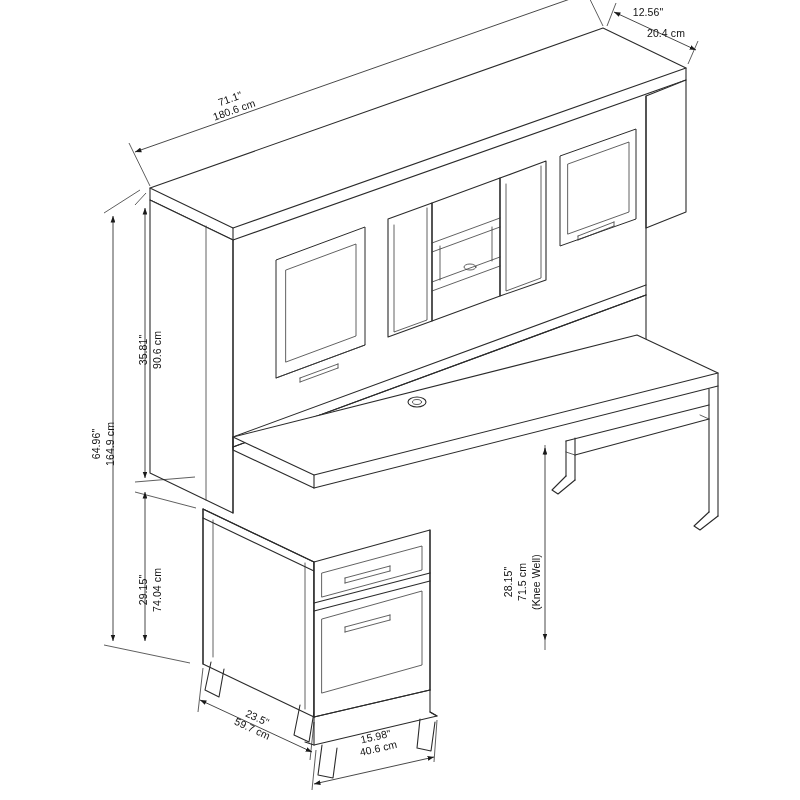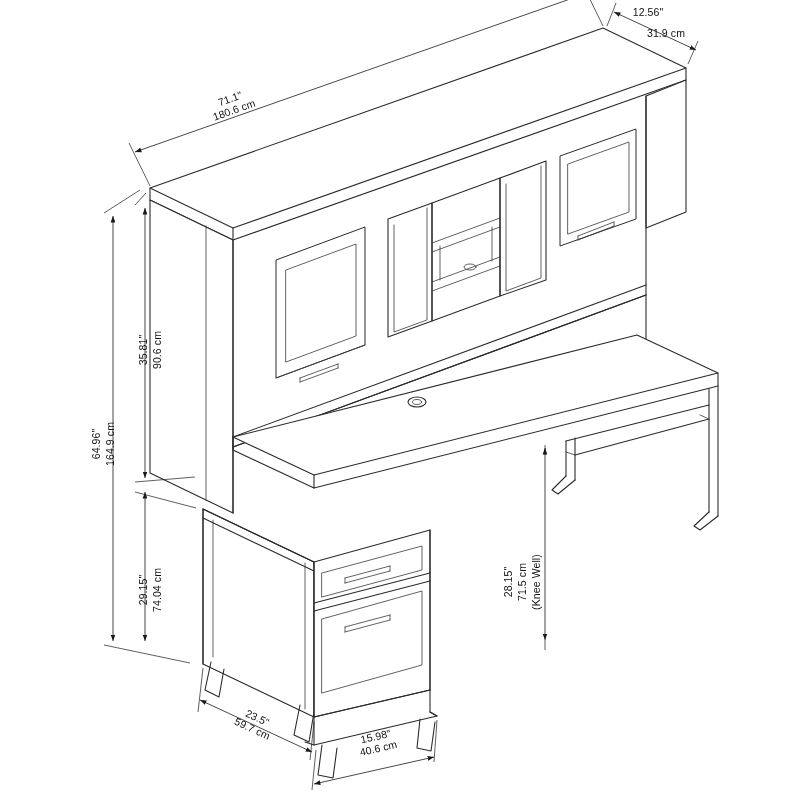--- a/index.html
+++ b/index.html
@@ -255,21 +255,21 @@
 
   <div class="dimtext center rot" style="left:232px; top:104px; transform: rotate(-19.3deg) translate(-50%, -50%);">
     <div>71.1"</div>
     <div>180.6 cm</div>
   </div>
 
   <div class="dimtext center" style="left:648px; top:6px; transform: translate(-50%,0);">
     <span>12.56"</span>
   </div>
   <div class="dimtext center" style="left:666px; top:27px; transform: translate(-50%,0);">
-    <span>31.9 cm</span>
+    <span>20.4 cm</span>
   </div>
 
   <div class="dimtext rot" style="left:96px; top:444px; transform: rotate(-90deg) translate(-50%, -50%);">
     <span>64.96"</span>
   </div>
   <div class="dimtext rot" style="left:110px; top:444px; transform: rotate(-90deg) translate(-50%, -50%);">
     <span>164.9 cm</span>
   </div>
 
   <div class="dimtext rot" style="left:143px; top:350px; transform: rotate(-90deg) translate(-50%, -50%);">

